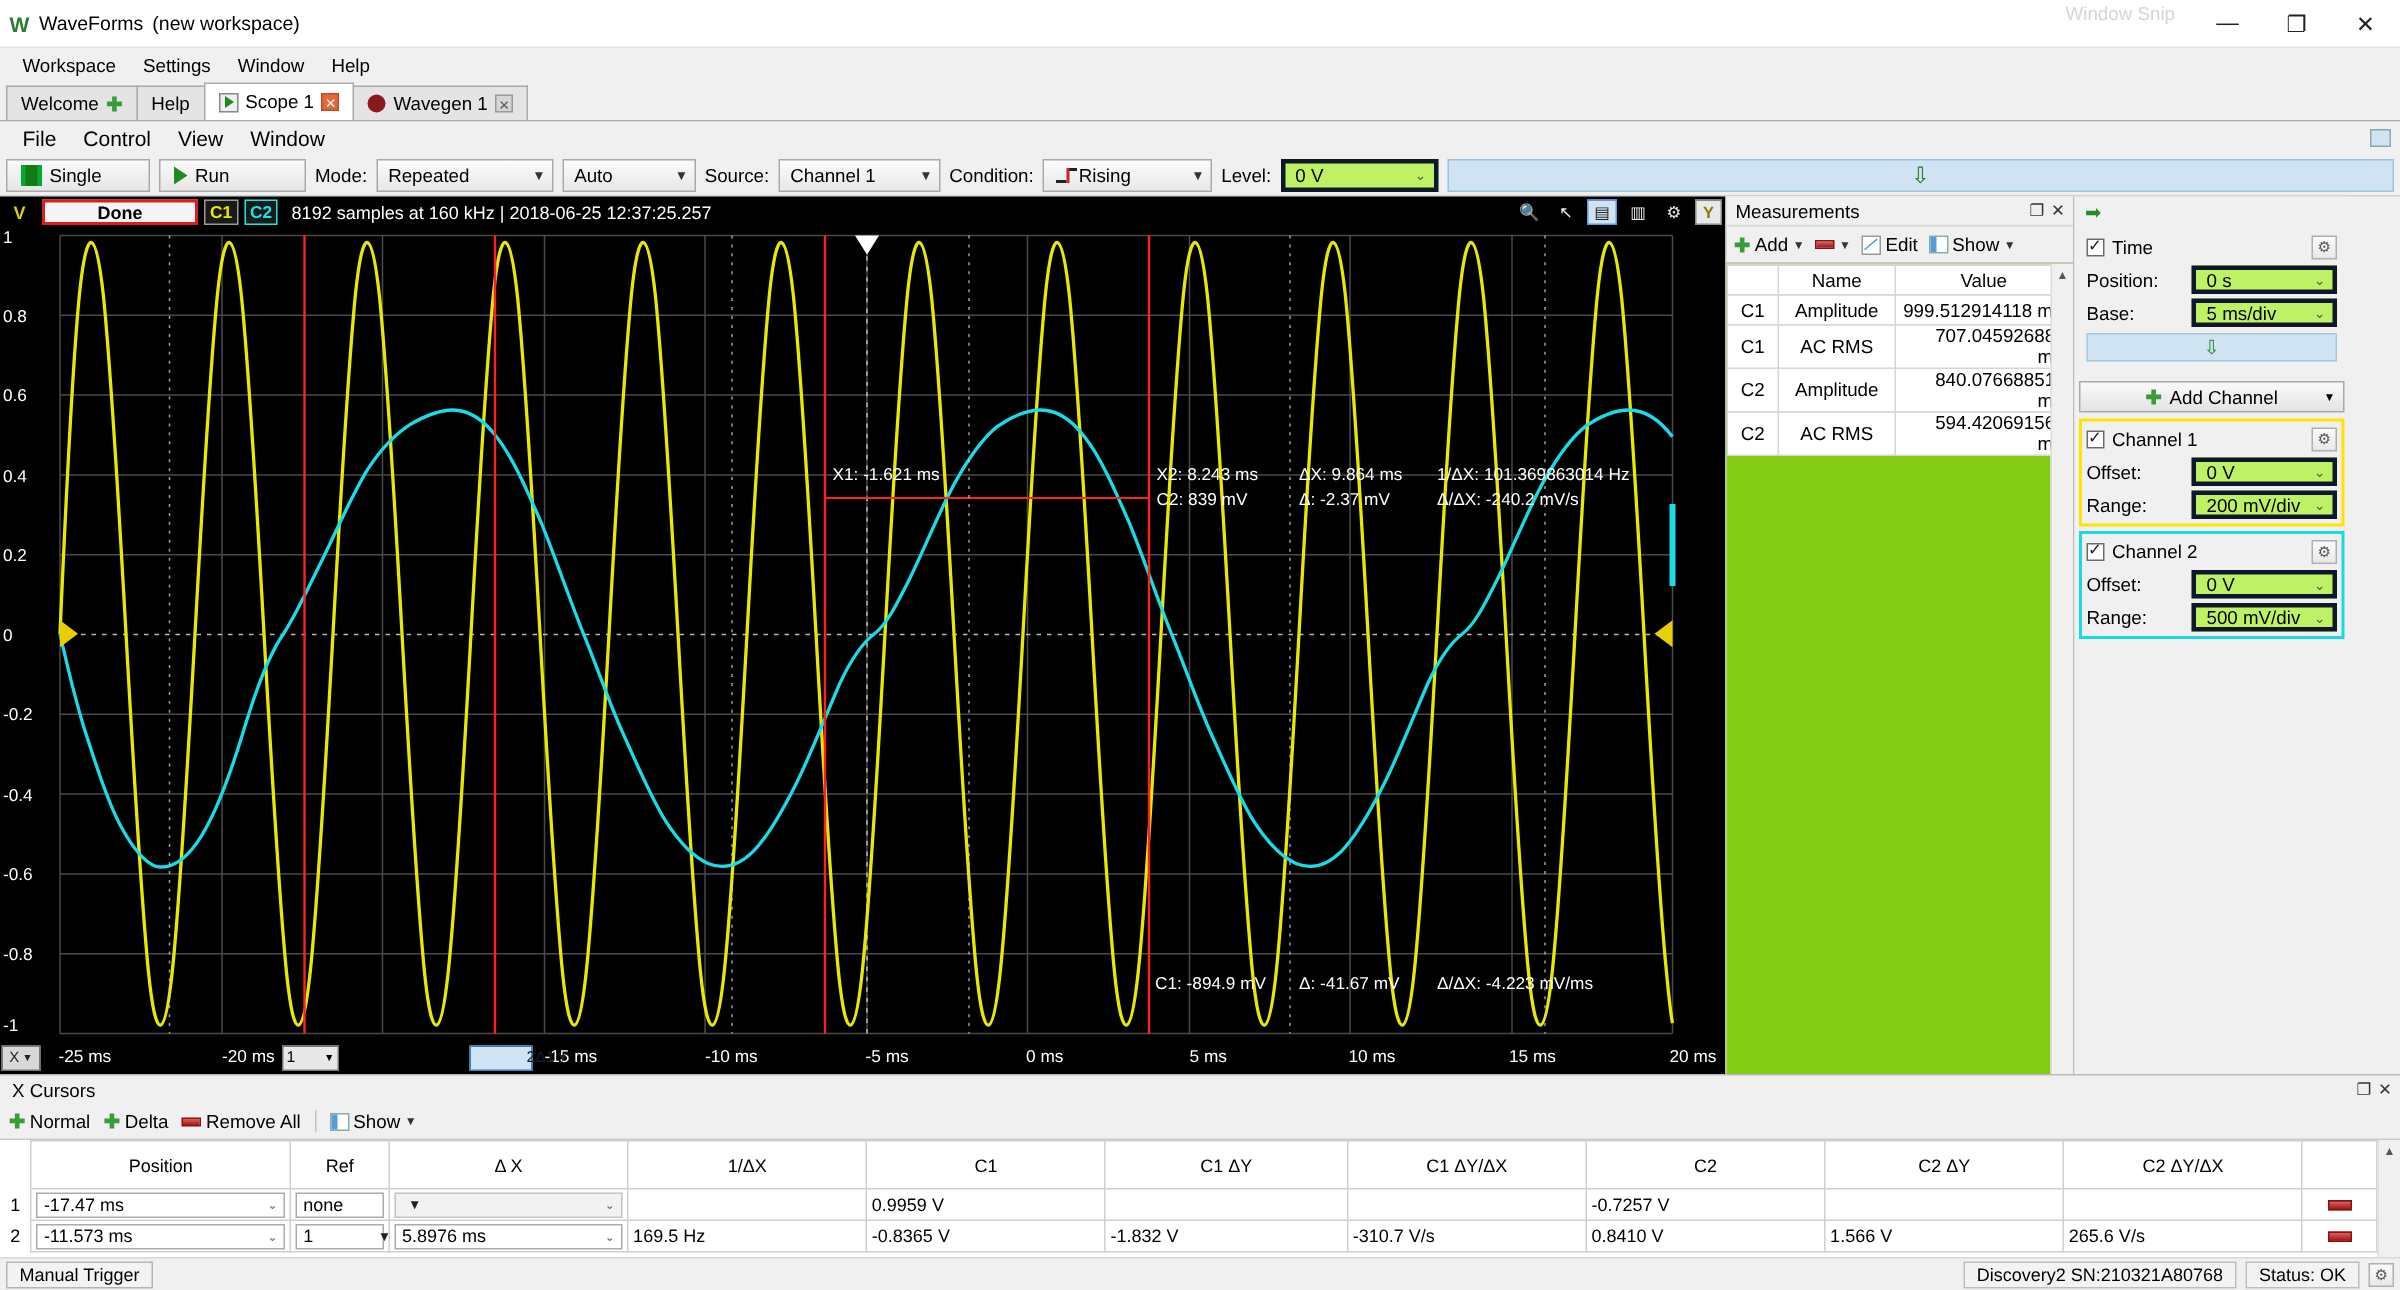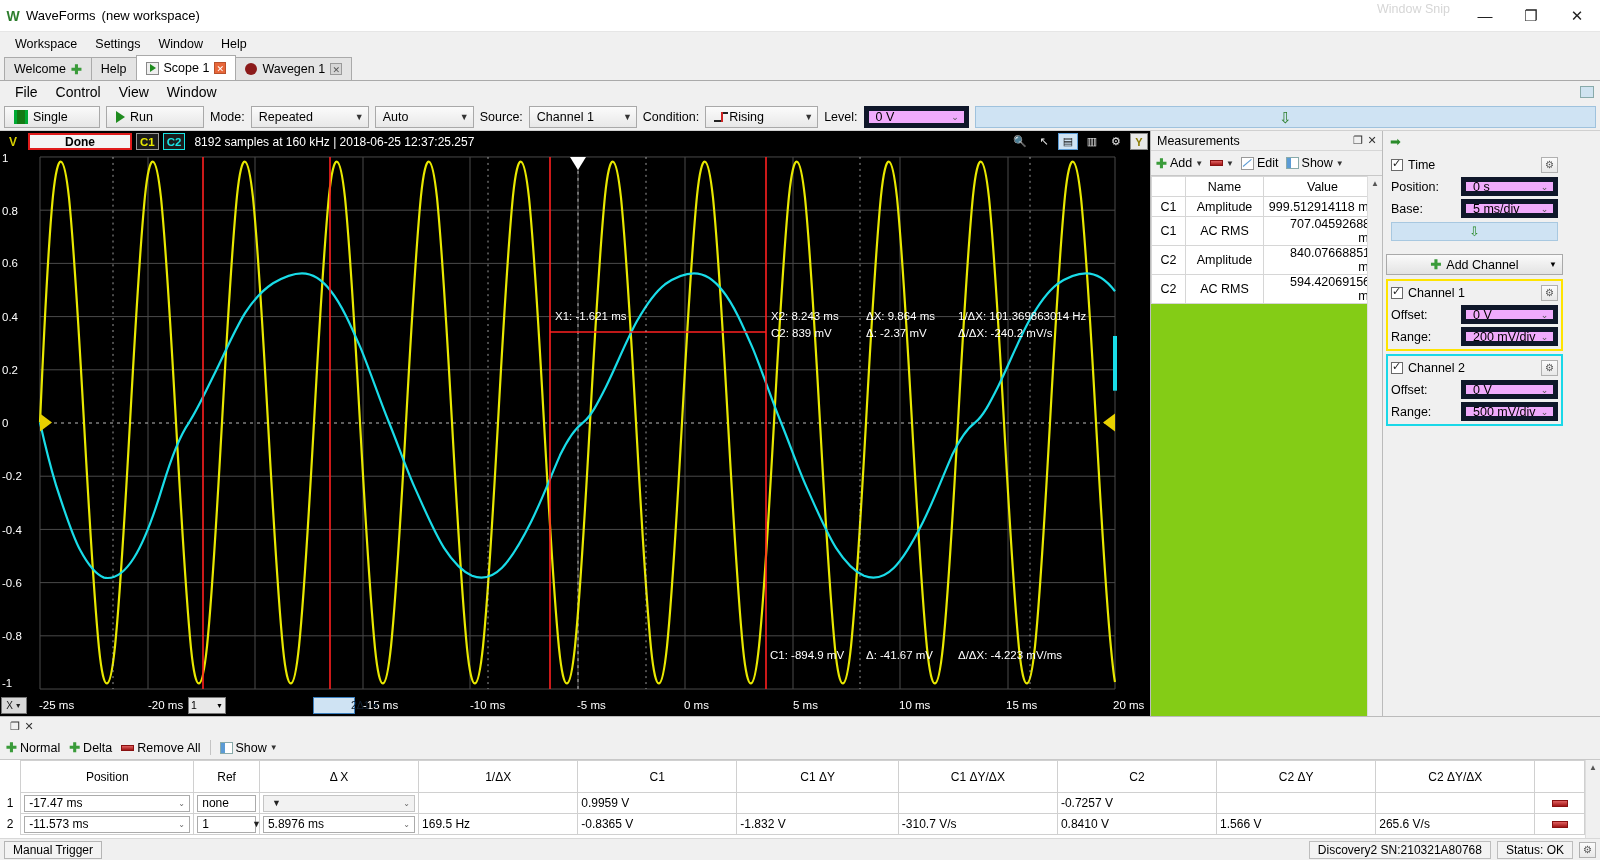--- a/index.html
+++ b/index.html
@@ -66,21 +66,21 @@
   .btn3d {
     height: 22px; border: 1px solid #a9a9a9; background: linear-gradient(#fafafa,#e6e6e6);
     display: flex; align-items: center; gap: 5px; padding: 0 9px; font-size: 12.5px;
   }
   .lbl { font-size: 12.5px; }
   .combo {
     height: 22px; border: 1px solid #a9a9a9; background: linear-gradient(#fbfbfb,#e8e8e8);
     display: flex; align-items: center; padding: 0 0 0 7px; font-size: 12.5px; position: relative;
   }
   .combo .arw { margin-left: auto; width: 17px; text-align: center; font-size: 9px; color: #333; }
-  .combo.flat { background: #f0abfc; border: 5px solid #0f172a; }
+  .combo.flat { background: #bef264; border: 3px solid #0f172a; }
   .combo.flat .arw { color: #555; }
   .levelbar { flex: 1; height: 22px; background: #cfe3f3; border: 1px solid #9fc2dd; position: relative; }
   .levelbar .downarrow { position: absolute; left: 50%; top: 2px; transform: translateX(-50%);
       color: #2a7d2a; font-size: 15px; line-height: 18px; }
   .singleico { width: 14px; height: 14px; background: #147a14; position: relative; }
   .singleico::before, .singleico::after { content:""; position:absolute; top:0; bottom:0; width:3px; background:#0a3; }
   .singleico::before { left:0; } .singleico::after { right:0; }
   .runico { width:0;height:0;border-left:9px solid #1f8b1f;border-top:6px solid transparent;border-bottom:6px solid transparent; }
   .risingico { width: 16px; height: 14px; position: relative; }
   .risingico::before { content:""; position:absolute; left:1px; bottom:2px; width:7px; height:2px; background:#222; }
@@ -258,21 +258,21 @@
     </div>
     <div class="btn3d" style="width:98px">
       <span class="runico"></span>
       <span>Run</span>
     </div>
     <div class="lbl">Mode:</div>
     <div class="combo" style="width:118px">
       <span>Repeated</span>
       <span class="arw">▼</span>
     </div>
-    <div class="combo" style="width:99px">
+    <div class="combo" style="width:89px">
       <span>Auto</span>
       <span class="arw">▼</span>
     </div>
     <div class="lbl">Source:</div>
     <div class="combo" style="width:108px">
       <span>Channel 1</span>
       <span class="arw">▼</span>
     </div>
     <div class="lbl">Condition:</div>
     <div class="combo" style="width:113px">
@@ -567,20 +567,21 @@
             <span>500 mV/div</span>
             <span class="arw">⌄</span>
           </span>
         </div>
       </div>
     </div>
   </div>
 
   <div class="xcurpanel">
     <div class="xc-hdr">
+      <span class="ttl">X Cursors</span>
       <span class="pbtn">❐</span>
       <span class="pbtn">✕</span>
     </div>
     <div class="xc-tools">
       <span class="tbitem">
         <span class="plus-ico">✚</span>
         <span>Normal</span>
       </span>
       <span class="tbitem">
         <span class="plus-ico">✚</span>

